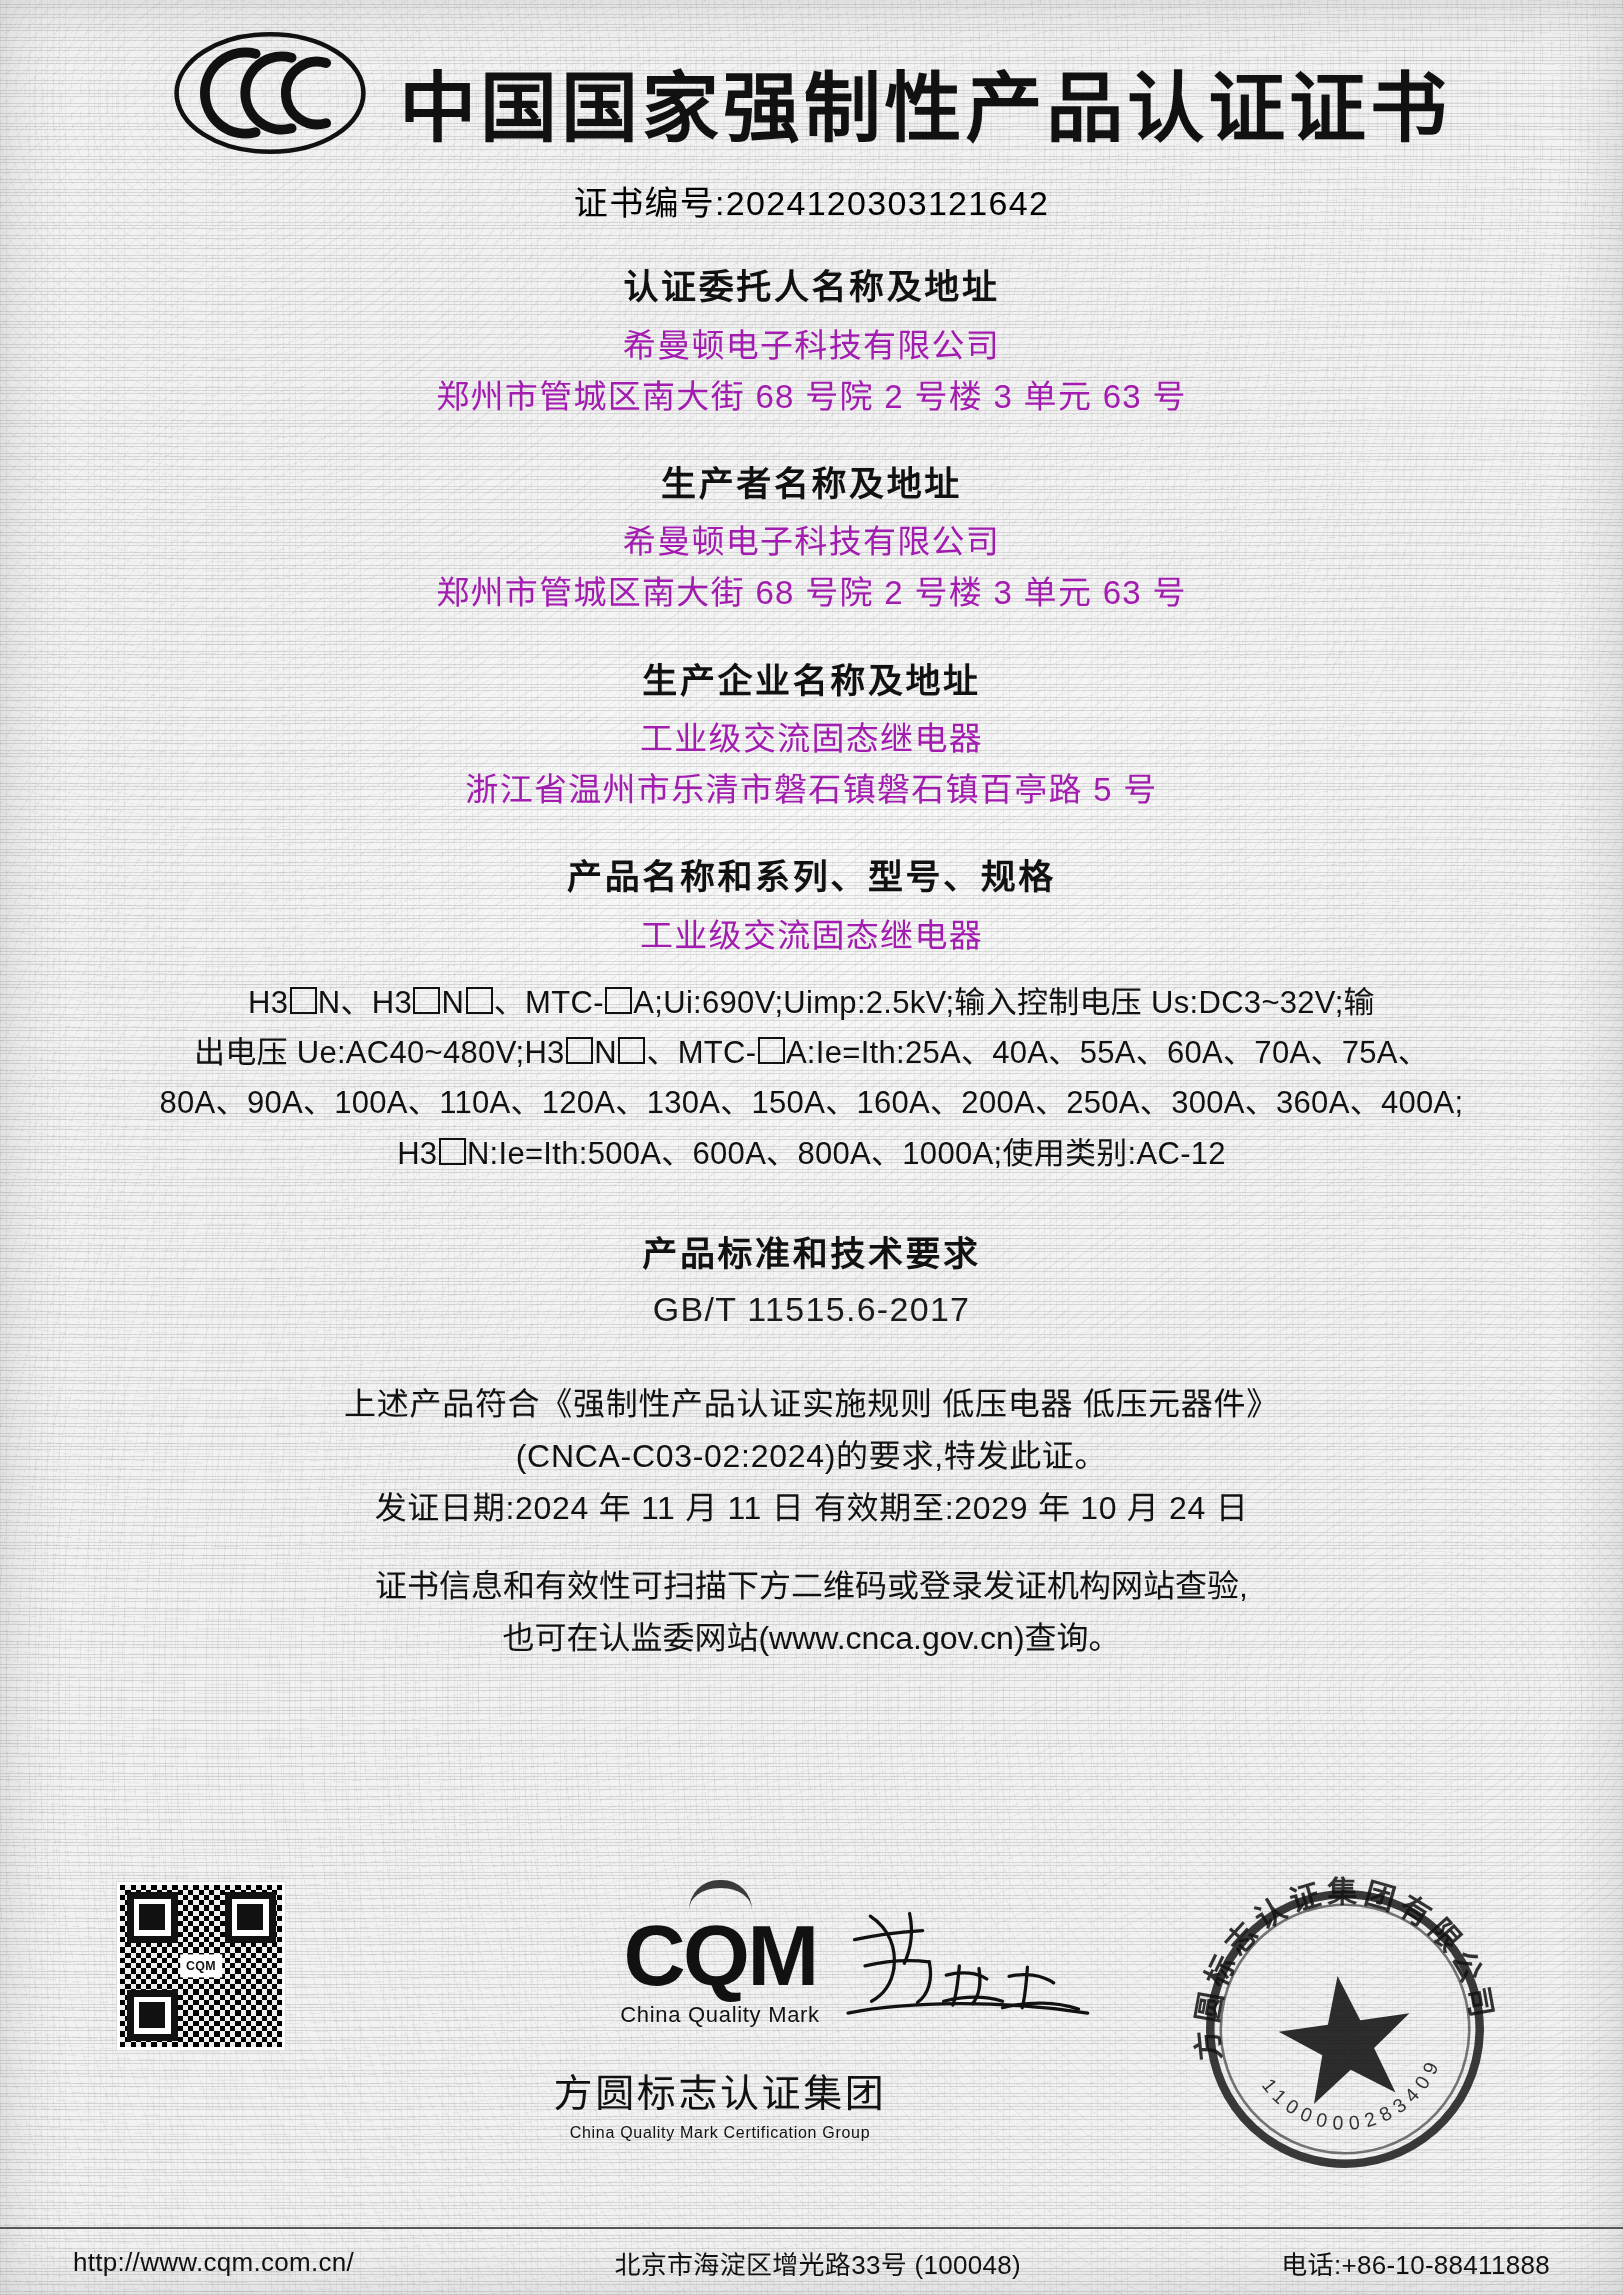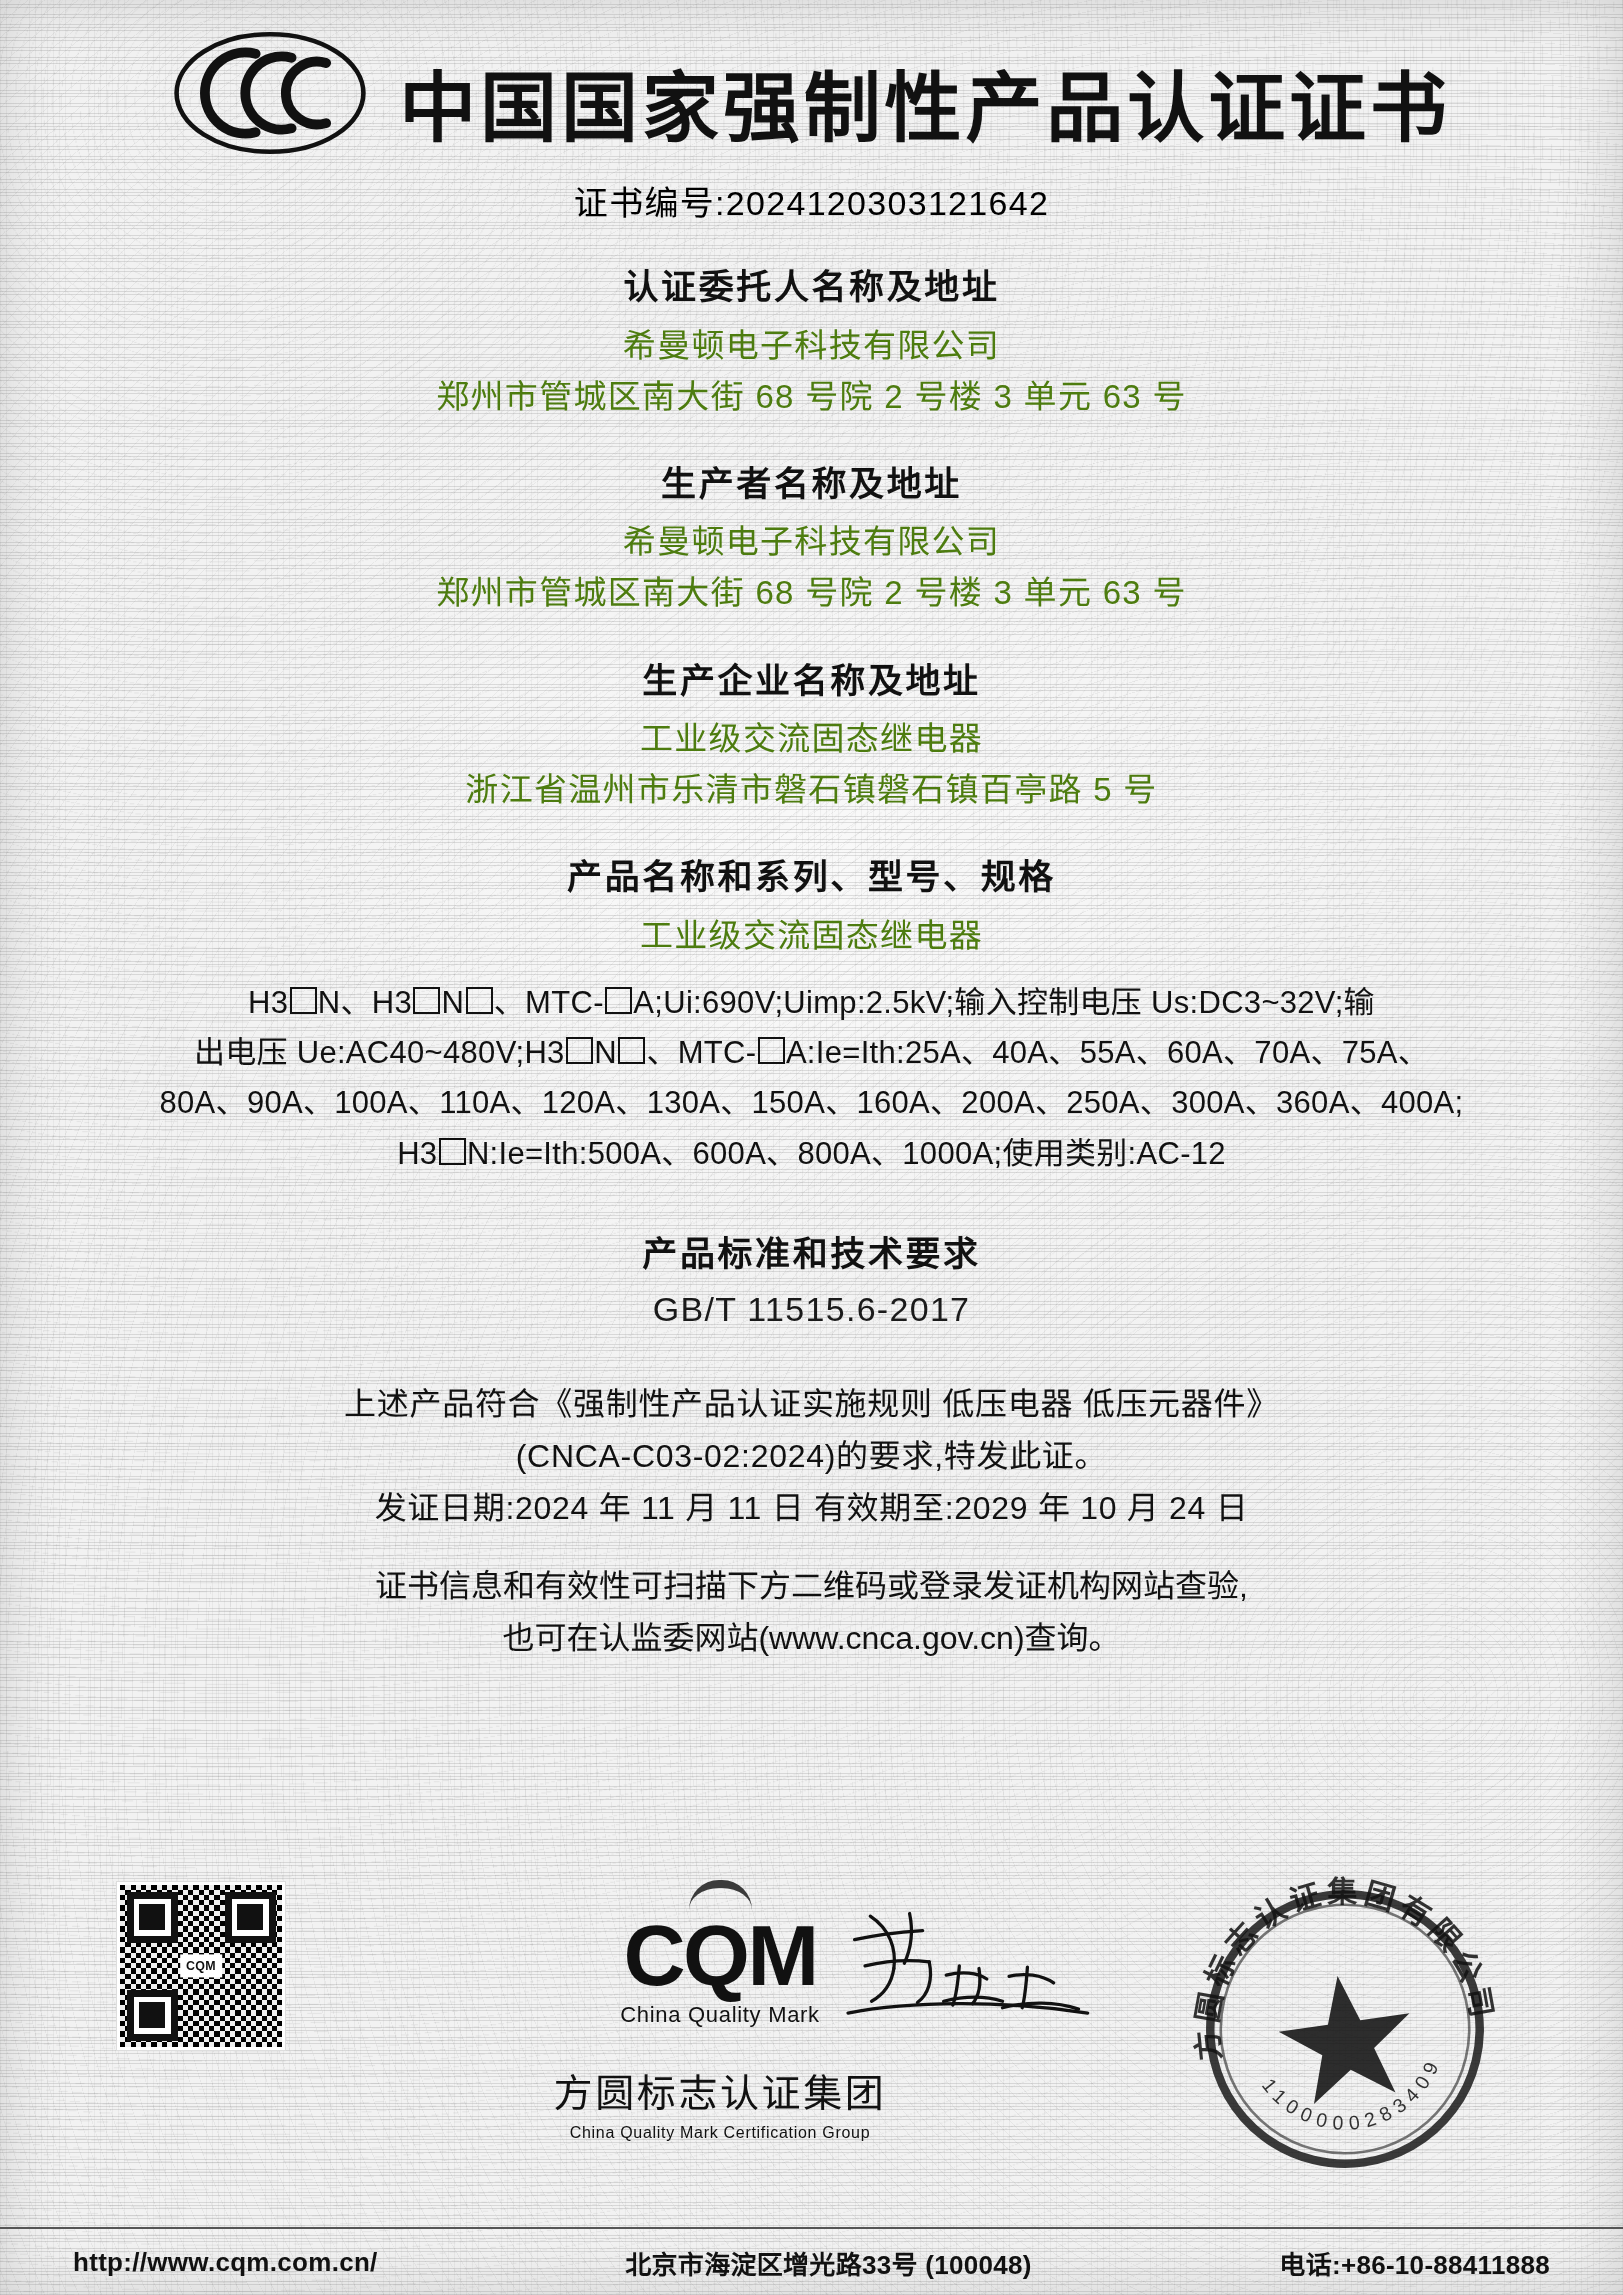--- a/index.html
+++ b/index.html
@@ -107,21 +107,21 @@
     font-size: 35px;
     font-weight: bold;
     letter-spacing: 2.6px;
     color: #111;
     margin-bottom: 10.5px;
   }
   .section-line {
     font-size: 33px;
     letter-spacing: 1.3px;
     line-height: 1.55;
-    color: #4d7c0f;
+    color: #a21caf;
   }
 
   .spec-block {
     margin: 17px 79px 0 79px;
     text-align: center;
     font-size: 31px;
     line-height: 1.62;
     letter-spacing: 0.3px;
     color: #111;
   }
@@ -282,21 +282,20 @@
     height: 68px;
     border-top: 2px solid #555;
     display: flex;
     align-items: center;
     justify-content: space-between;
     padding: 0 73px;
     font-size: 26px;
     letter-spacing: 0.3px;
     color: #111;
     box-sizing: border-box;
-    font-weight: bold;
   }
   .footer .mid { flex: 1; text-align: center; }
   .footer .right { text-align: right; }
 </style>
 </head>
 <body>
 
 <div class="cert-page"></div>
 <div class="paper-edge"></div>
 

